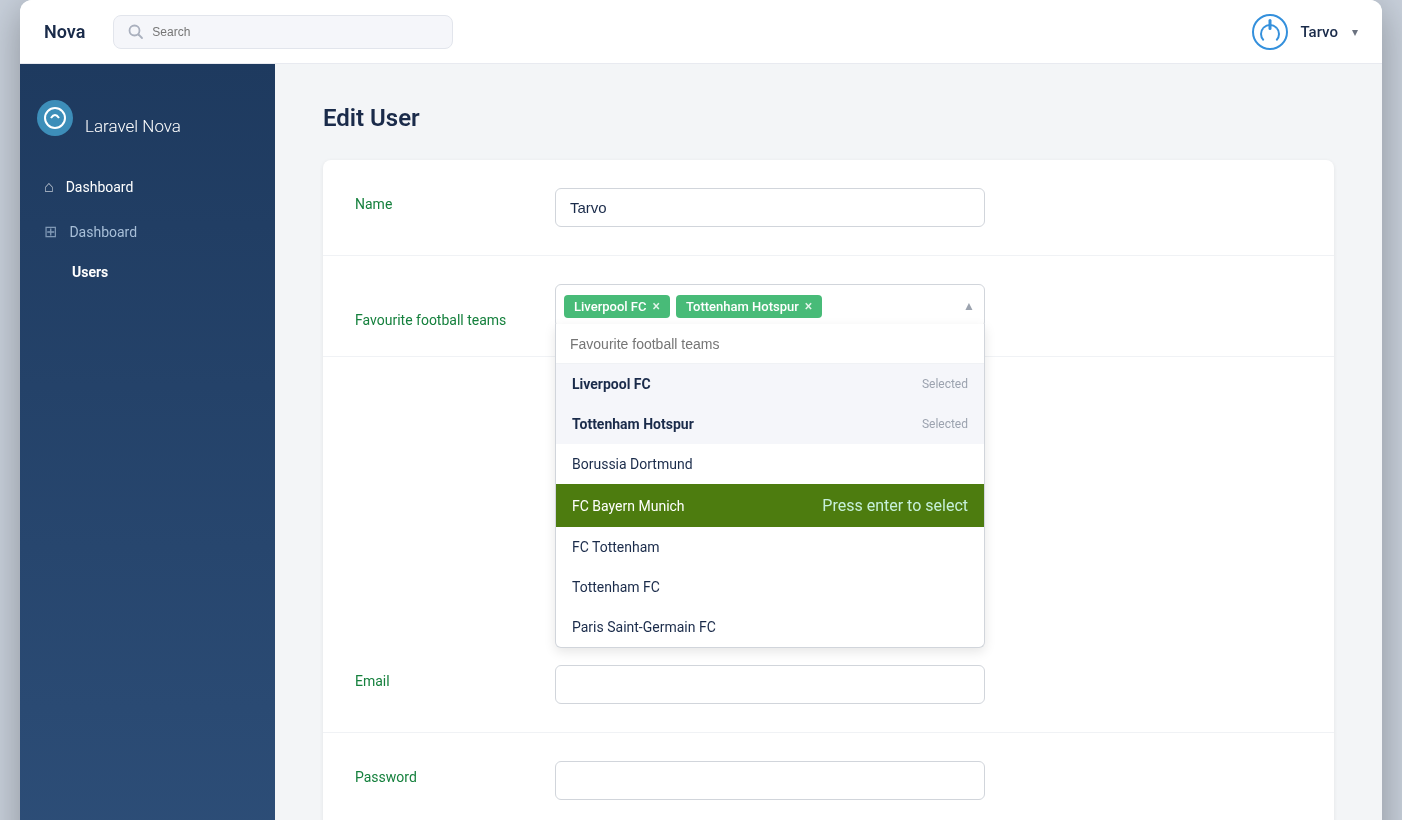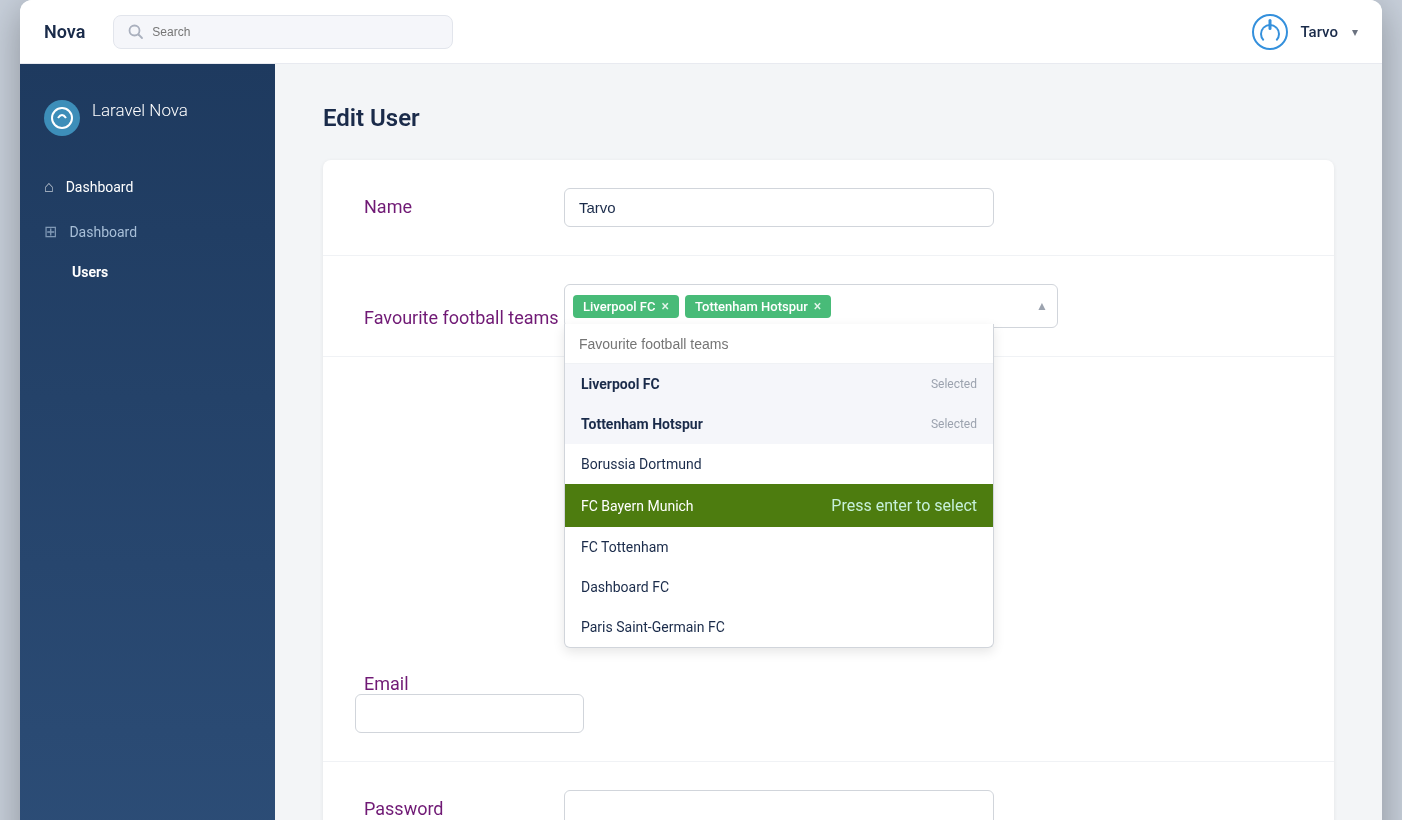--- a/index.html
+++ b/index.html
@@ -82,23 +82,23 @@
     }
     
     .sidebar {
       width: 255px;
       background: linear-gradient(180deg, #1e3a5f 0%, #2d4e78 100%);
       flex-shrink: 0;
       padding-top: 20px;
     }
     .brand {
       display: flex;
-      align-items: flex-start;
+      align-items: flex-end;
       gap: 12px;
-      padding: 16px 24px 28px;
+      padding: 16px 17px 28px;
     }
     .brand-logo {
       width: 36px;
       height: 36px;
       background: #3d8eb9;
       border-radius: 50%;
       display: flex;
       align-items: center;
       justify-content: center;
       color: #fff;
@@ -159,42 +159,41 @@
     .form-row {
       display: flex;
       align-items: flex-start;
       padding: 28px 32px;
       border-bottom: 1px solid #f0f2f5;
       position: relative;
     }
     .form-row:last-child { border-bottom: none; }
     .form-label {
       width: 200px;
-      font-size: 18px;
-      color: #701a75;
+      font-size: 14px;
+      color: #15803d;
       padding-top: 8px;
       flex-shrink: 0;
-      margin-left: 9px;
     }
     .form-control {
       flex: 1;
     }
     .text-input {
       width: 100%;
       max-width: 430px;
       padding: 10px 14px;
       border: 1.5px solid #d1d5db;
       border-radius: 6px;
       font-size: 15px;
       color: #1a2b4a;
       outline: none;
     }
     
     .multiselect-wrapper {
-      width: 494px;
+      width: 430px;
       position: relative;
     }
     .multiselect-tags {
       display: flex;
       flex-wrap: wrap;
       align-items: center;
       gap: 6px;
       padding: 8px 36px 8px 8px;
       border: 1.5px solid #d1d5db;
       border-radius: 6px;
@@ -407,31 +406,31 @@
                   <span class="option-label">Borussia Dortmund</span>
                 </div>
                 <div class="dropdown-option highlighted">
                   <span class="option-label">FC Bayern Munich</span>
                   <span class="press-enter-badge">Press enter to select</span>
                 </div>
                 <div class="dropdown-option">
                   <span class="option-label">FC Tottenham</span>
                 </div>
                 <div class="dropdown-option">
-                  <span class="option-label">Dashboard FC</span>
+                  <span class="option-label">Tottenham FC</span>
                 </div>
                 <div class="dropdown-option">
                   <span class="option-label">Paris Saint-Germain FC</span>
                 </div>
               </div>
             </div>
           </div>
         </div>
 
-        <div class="form-row" style="margin-top: 280px; flex-direction: column;">
+        <div class="form-row" style="margin-top: 280px;">
           <div class="form-label">Email</div>
           <div class="form-control">
             <input class="text-input" type="email" value="" placeholder="" style="">
           </div>
         </div>
 
         <div class="form-row">
           <div class="form-label">Password</div>
           <div class="form-control">
             <input class="text-input" type="password" value="" placeholder="" style="">

